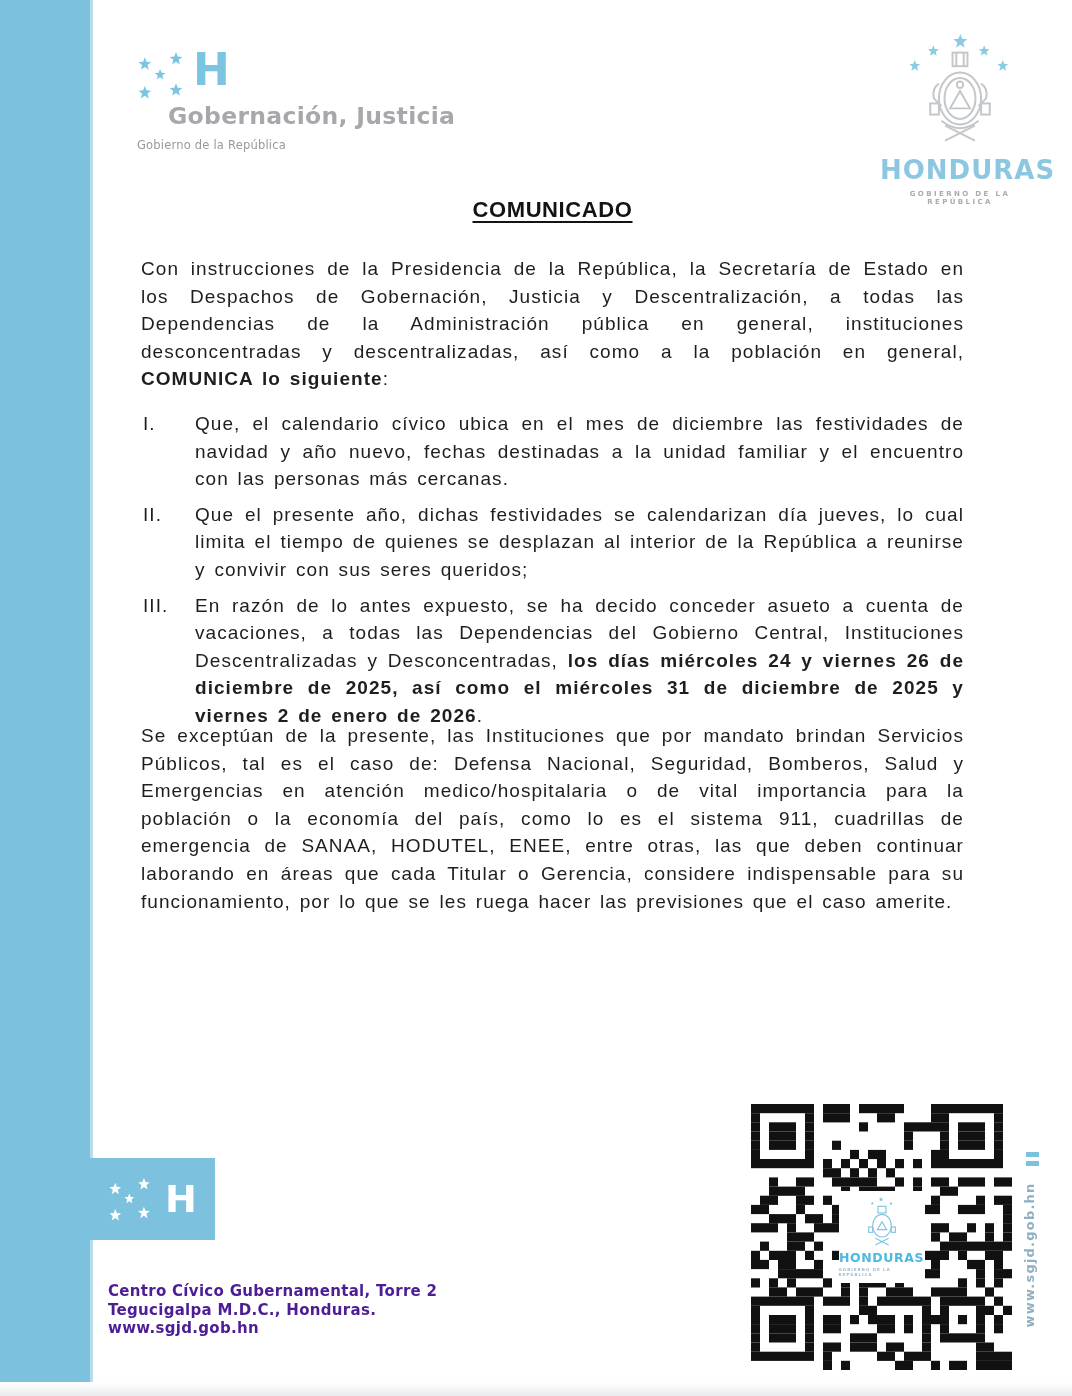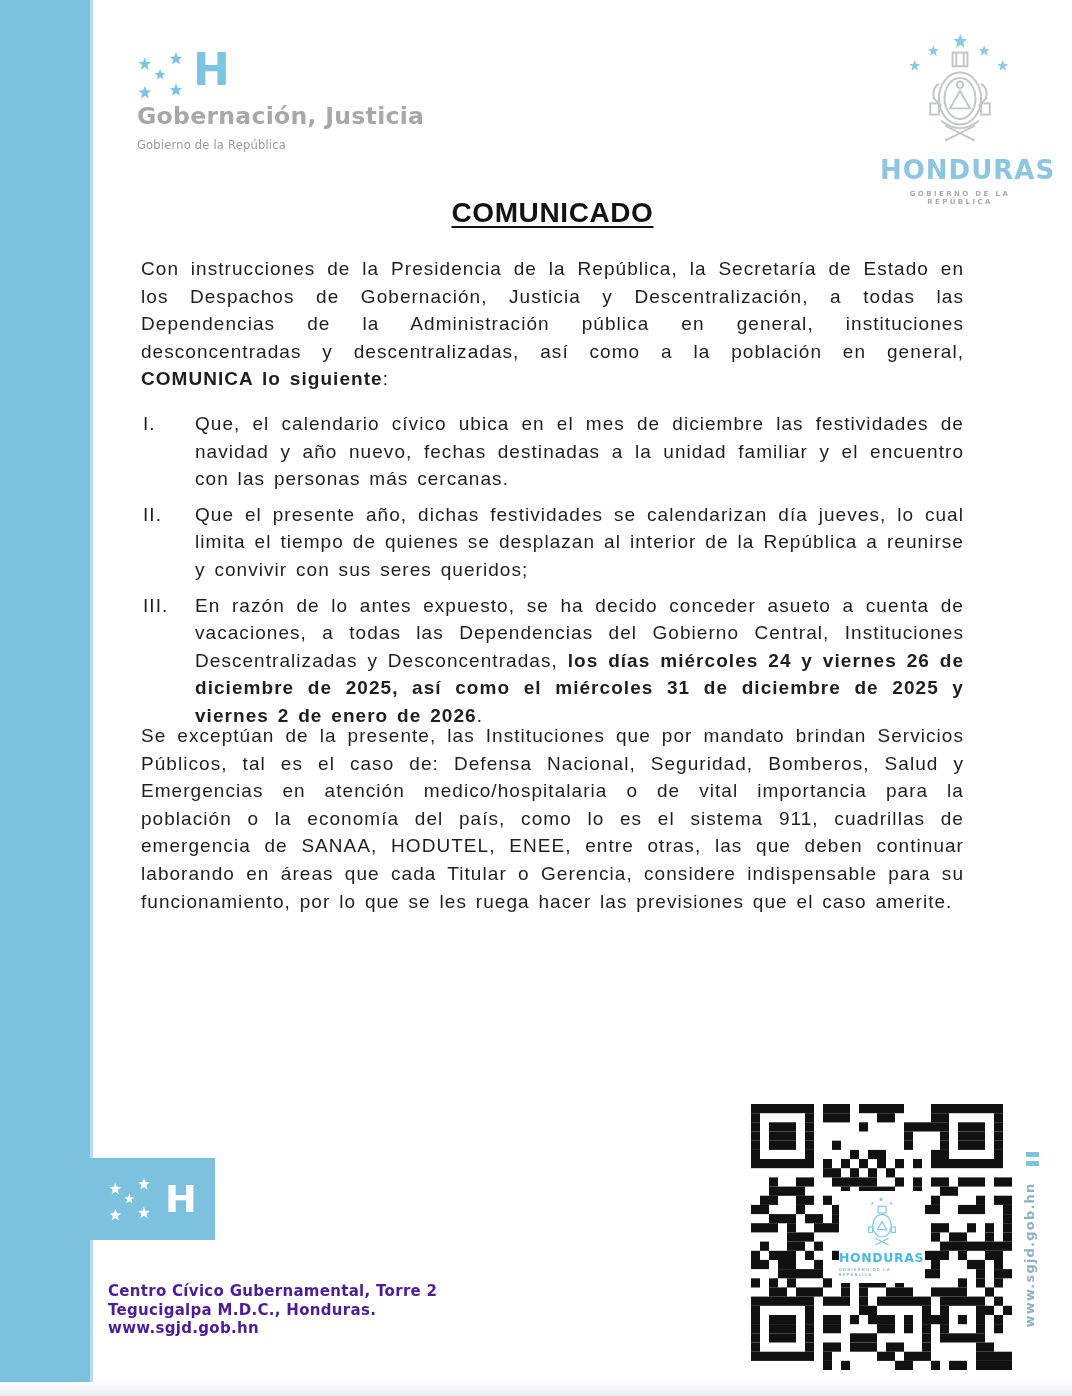--- a/index.html
+++ b/index.html
@@ -21,21 +21,21 @@
   
   .header-left{position:absolute; left:137px; top:52px;}
   .logo-row{display:flex; align-items:flex-start; gap:4px; height:46px;}
   .logo-row svg{display:block;}
   .h-letter{
     font-family:"DejaVu Sans", sans-serif; font-weight:800;
     font-size:44px; line-height:40px; color:#7cc5e2; margin-top:-2px;
   }
   .ministry{
     margin-top:6px; font-family:"DejaVu Sans", sans-serif; font-weight:700;
-    font-size:23.5px; line-height:25px; color:#a6a8ab; letter-spacing:.3px;
+    font-size:23.5px; line-height:25px; color:#a6a8ab; letter-spacing:.3px;margin-left:31px;
   }
   .ministry-sub{
     margin-top:9px; font-family:"DejaVu Sans", sans-serif;
     font-size:11.5px; color:#97999d; letter-spacing:.2px;
   }
 
   
   .header-right{position:absolute; right:32px; top:34px; width:160px; text-align:center;}
   .header-right svg{display:block; margin:0 auto;}
   .country{
@@ -43,21 +43,21 @@
     font-size:26px; letter-spacing:1px; color:#8cc6e0; margin-top:2px;
   }
   .country-tag{
     font-family:"DejaVu Sans", sans-serif; font-size:7px; font-weight:700;
     letter-spacing:2.4px; color:#a9abae; margin-top:5px;
   }
 
   
   .doc-title{
     position:absolute; left:137px; width:831px; top:197px;
-    text-align:center; font-weight:bold; font-size:28px; color:#131313;
+    text-align:center; font-weight:bold; font-size:22px; color:#131313;
     letter-spacing:.6px; text-decoration:underline;
     text-decoration-thickness:2px; text-underline-offset:4px;
   }
   .content{position:absolute; left:137px; top:0; width:831px; height:100%;}
   .body-text{
     font-size:19px; line-height:27.6px; letter-spacing:1.05px;
     word-spacing:2.5px; text-align:justify; color:#1e1e1e; margin:4px;
   }
   .p-intro{position:absolute; top:251px; left:0; right:0;}
   .num-list{position:absolute; top:406px; left:0; right:0;}

